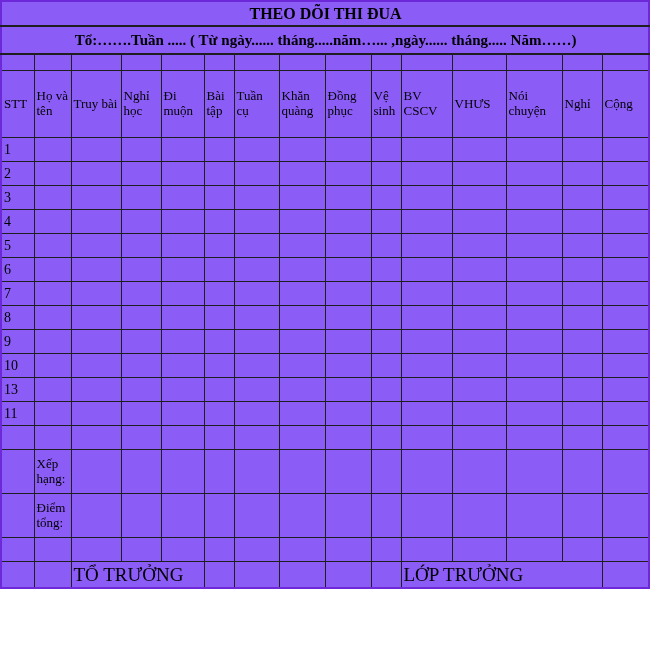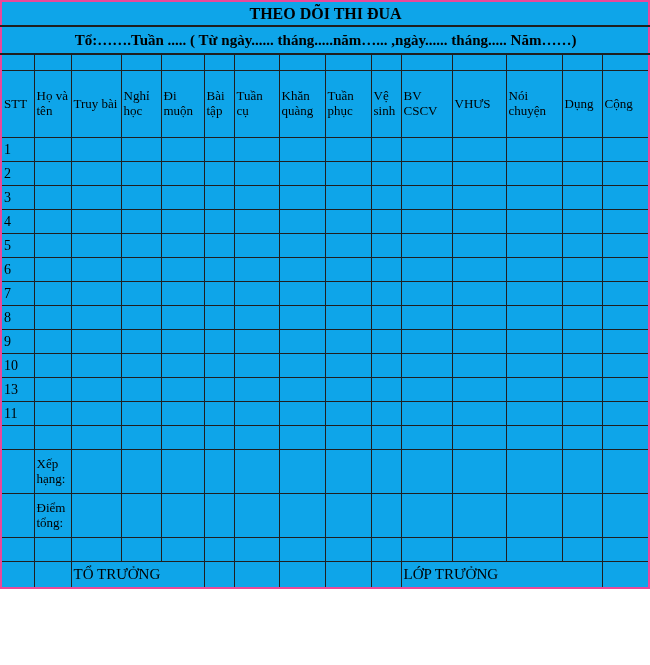--- a/index.html
+++ b/index.html
@@ -10,22 +10,22 @@
   body {
     width: 650px;
     height: 665px;
     font-family: "Liberation Serif", "DejaVu Serif", serif;
     color: #000000;
   }
   table.sheet {
     border-collapse: collapse;
     table-layout: fixed;
     width: 650px;
-    background: #0ea5e9;
-    border: 2px solid #ec4899;
+    background: #8b5cf6;
+    border: 2px solid #6d28d9;
   }
   table.sheet td {
     border: 1.5px solid #1f1f1f;
     padding: 0 1px 0 2px;
     font-size: 13px;
     line-height: 1.12;
     vertical-align: middle;
     overflow: hidden;
     word-wrap: break-word;
   }
@@ -42,21 +42,21 @@
     font-weight: bold;
     font-size: 15px;
     border-bottom-width: 2px;
     font-family: Liberation Serif, serif;
   }
   tr.row-spacer-thin td { height: 15px; }
   tr.row-header td { height: 66px; }
   tr.row-body td { height: 23px; font-size: 14px; }
   tr.row-spacer td { height: 23px; }
   tr.row-sum td { height: 43px; }
-  tr.row-foot-title td { height: 25px; font-size: 15px; }
+  tr.row-foot-title td { height: 25px; font-size: 19px; }
   tr.row-foot-sub td { height: 39px; }
 </style>
 </head>
 <body>
 
 <table class="sheet">
   <colgroup>
     <col style="width:33px">
       <col style="width:37px">
       <col style="width:50px">
@@ -101,26 +101,26 @@
 
     <tr class="row-header" id="header-row">
         <td>STT</td>
         <td>Họ và tên</td>
         <td>Truy bài</td>
         <td>Nghỉ học</td>
         <td>Đi muộn</td>
         <td>Bài tập</td>
         <td>Tuần cụ</td>
         <td>Khăn quàng</td>
-        <td>Tuần phục</td>
+        <td>Đồng phục</td>
         <td>Vệ sinh</td>
         <td>BV CSCV</td>
         <td>VHƯS</td>
         <td>Nói chuyện</td>
-        <td>Dụng</td>
+        <td>Nghỉ</td>
         <td>Cộng</td>
       </tr>
 
     </tbody>
     <tbody id="body-rows" style="display:contents"><tr class="row-body">
         <td>1</td>
         <td></td>
         <td></td>
         <td></td>
         <td></td>

